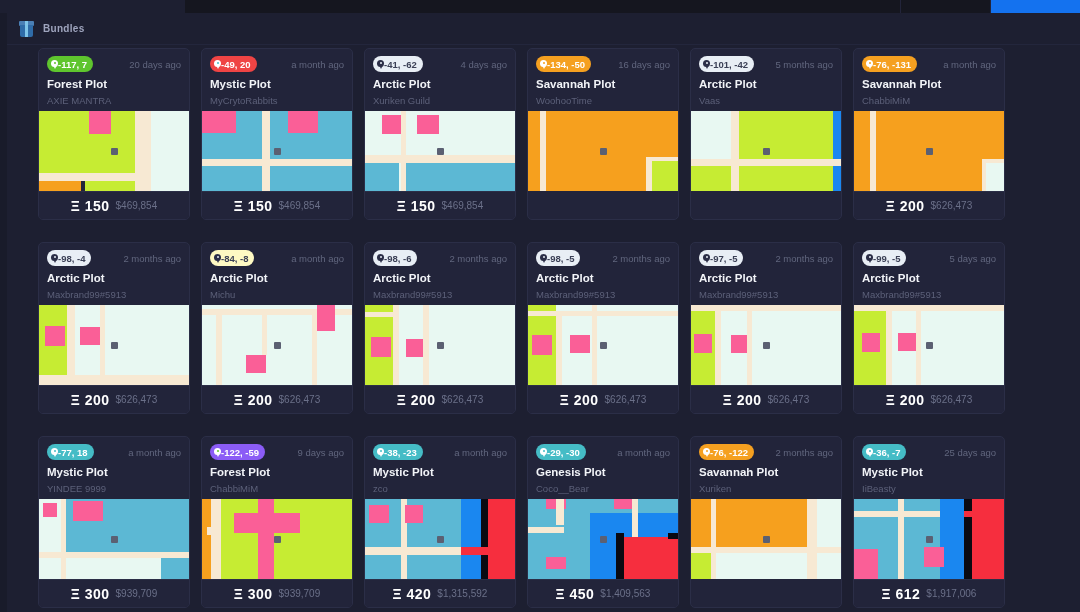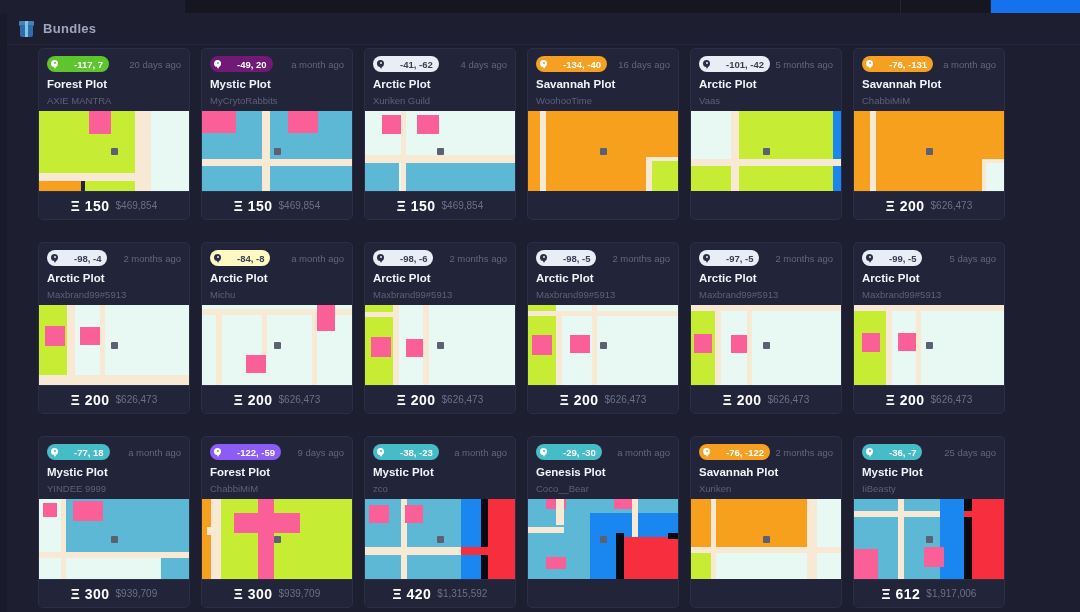--- a/index.html
+++ b/index.html
@@ -38,21 +38,21 @@
   }
   .bundles-icon .body {
     position: absolute; top: 4px; left: 1px; width: 13px; height: 12px;
     background: #2f6ca8; border-radius: 0 0 2px 2px;
   }
   .bundles-icon .ribbon {
     position: absolute; top: 0; left: 6px; width: 3px; height: 16px;
     background: #7fc4e8;
   }
   .header-title {
-    color: #9ea4bd; font-size: 13px; font-weight: bold; letter-spacing: .3px; text-align: right;
+    color: #9ea4bd; font-size: 10px; font-weight: bold; letter-spacing: .3px; text-align: right;
   }
 
   
   .grid {
     position: absolute; top: 45px; left: 7px;
     width: 1073px; height: 567px;
     display: grid;
     grid-template-columns: repeat(6, 152px);
     grid-auto-rows: 181px;
     column-gap: 11px; row-gap: 13px;
@@ -62,21 +62,21 @@
     width: 152px; height: 172px;
     background: #22243a;
     border: 1px solid #2b2e47;
     border-radius: 5px;
     display: flex; flex-direction: column;
     overflow: hidden;
   }
   .card-head { padding: 7px 8px 0 8px; height: 62px; }
   .card-row1 { display: flex; align-items: center; justify-content: space-between; }
   .badge {
-    display: inline-flex; align-items: center; gap: 16px;
+    display: inline-flex; align-items: center; gap: 0;
     height: 16px; padding: 0 6px 0 4px;
     border-radius: 8px; font-size: 9.5px; font-weight: bold;
     white-space: nowrap;
   }
   .pin { width: 7px; height: 9px; position: relative; flex: none; }
   .pin .head {
     position: absolute; top: 0; left: 0; width: 7px; height: 7px;
     border-radius: 50%; background: currentColor;
   }
   .pin .tip {
@@ -158,21 +158,21 @@
         <div class="marker"></div>
      </div>
      <div class="price-bar">
        <span class="eth">Ξ 150</span>
        <span class="usd">$469,854</span>
      </div>
     </div>
     <div class="card">
       <div class="card-head">
        <div class="card-row1">
-         <span class="badge" style="background:#701a75;color:#ffffff">
+         <span class="badge" style="background:#ef4444;color:#ffffff">
            <span class="pin" style="color:#ffffff">
              <span class="head"></span>
               <span class="tip"></span>
              <span class="dot" style="background:#45bcc6"></span>
            </span>
            <span>-49, 20</span>
          </span>
          <span class="time">a month ago</span>
        </div>
        <div class="plot-name">Mystic Plot</div>
@@ -224,21 +224,21 @@
     </div>
     <div class="card">
       <div class="card-head">
        <div class="card-row1">
          <span class="badge" style="background:#f5a020;color:#ffffff">
            <span class="pin" style="color:#ffffff">
              <span class="head"></span>
               <span class="tip"></span>
              <span class="dot" style="background:#f5a020"></span>
            </span>
-           <span>-134, -40</span>
+           <span>-134, -50</span>
          </span>
          <span class="time">16 days ago</span>
        </div>
        <div class="plot-name">Savannah Plot</div>
        <div class="owner">WoohooTime</div>
      </div>
      <div class="thumb">
        <div style="position:absolute;left:0px;top:0px;width:150px;height:80px;background:#f6a01e"></div>
         <div style="position:absolute;left:12px;top:0px;width:6px;height:80px;background:#f7e9d3"></div>
         <div style="position:absolute;left:118px;top:46px;width:32px;height:34px;background:#f7e9d3"></div>
@@ -610,20 +610,24 @@
         <div style="position:absolute;left:0px;top:28px;width:36px;height:6px;background:#f7e9d3"></div>
         <div style="position:absolute;left:62px;top:14px;width:88px;height:26px;background:#1a87f0"></div>
         <div style="position:absolute;left:62px;top:28px;width:26px;height:52px;background:#1a87f0"></div>
         <div style="position:absolute;left:104px;top:0px;width:6px;height:80px;background:#f7e9d3"></div>
         <div style="position:absolute;left:88px;top:34px;width:8px;height:46px;background:#0a0a12"></div>
         <div style="position:absolute;left:96px;top:38px;width:54px;height:42px;background:#f62e3e"></div>
         <div style="position:absolute;left:140px;top:34px;width:10px;height:6px;background:#0a0a12"></div>
         <div style="position:absolute;left:18px;top:58px;width:20px;height:12px;background:#fa5f97"></div>
         <div class="marker"></div>
      </div>
+     <div class="price-bar">
+       <span class="eth">Ξ 450</span>
+       <span class="usd">$1,409,563</span>
+     </div>
     </div>
     <div class="card">
       <div class="card-head">
        <div class="card-row1">
          <span class="badge" style="background:#f5a020;color:#ffffff">
            <span class="pin" style="color:#ffffff">
              <span class="head"></span>
               <span class="tip"></span>
              <span class="dot" style="background:#f5a020"></span>
            </span>

